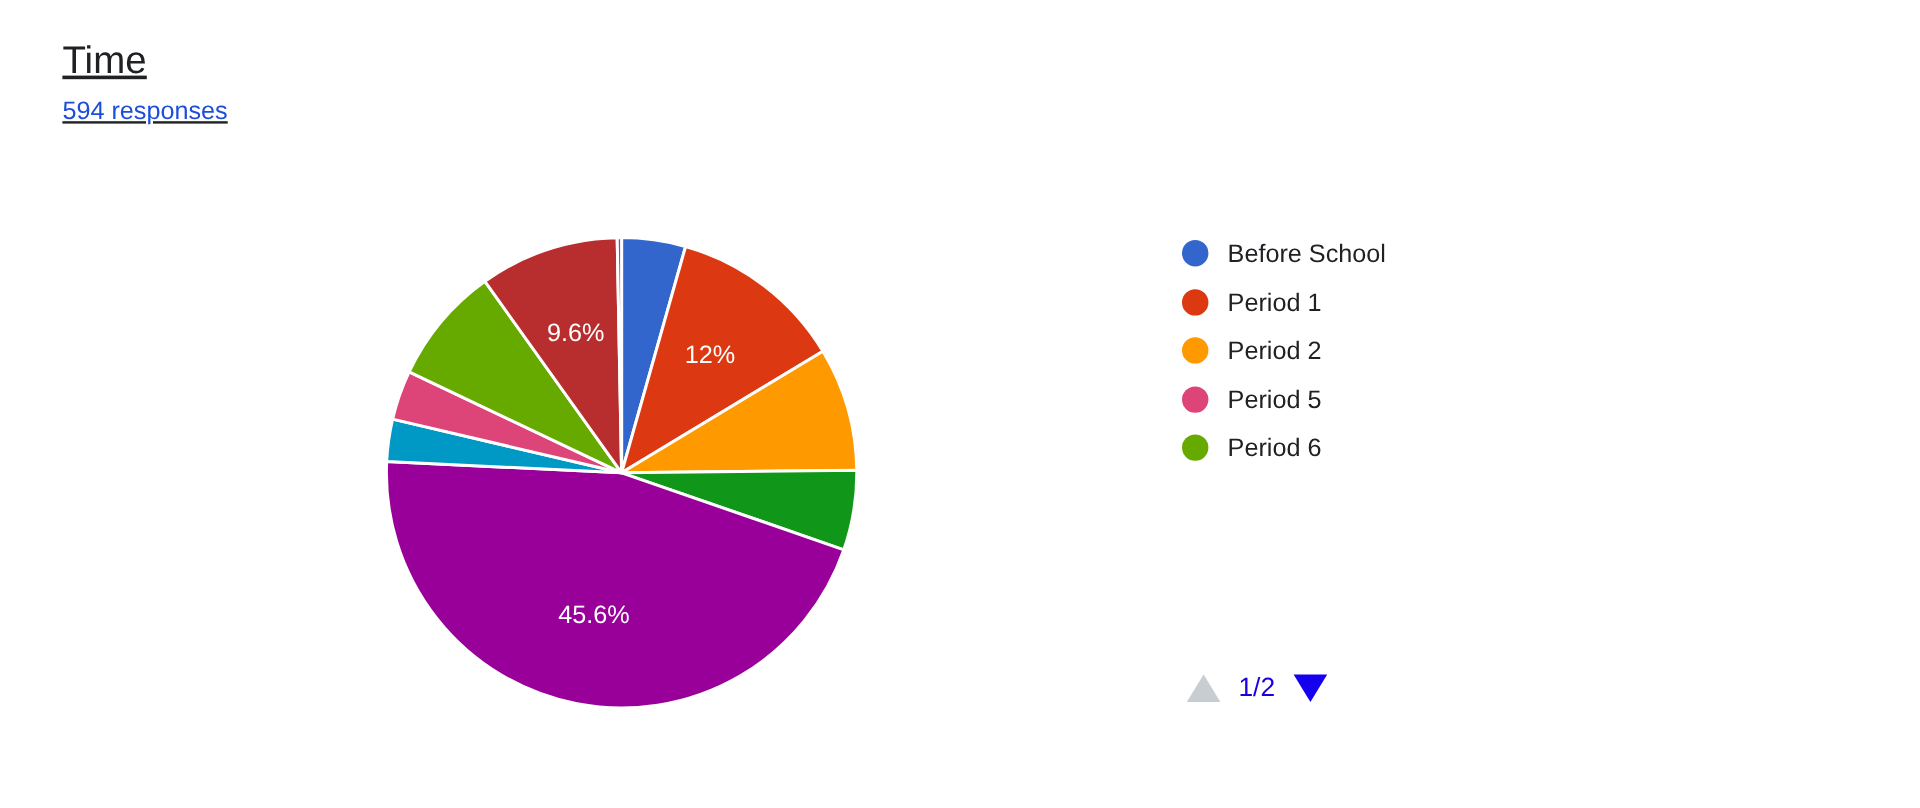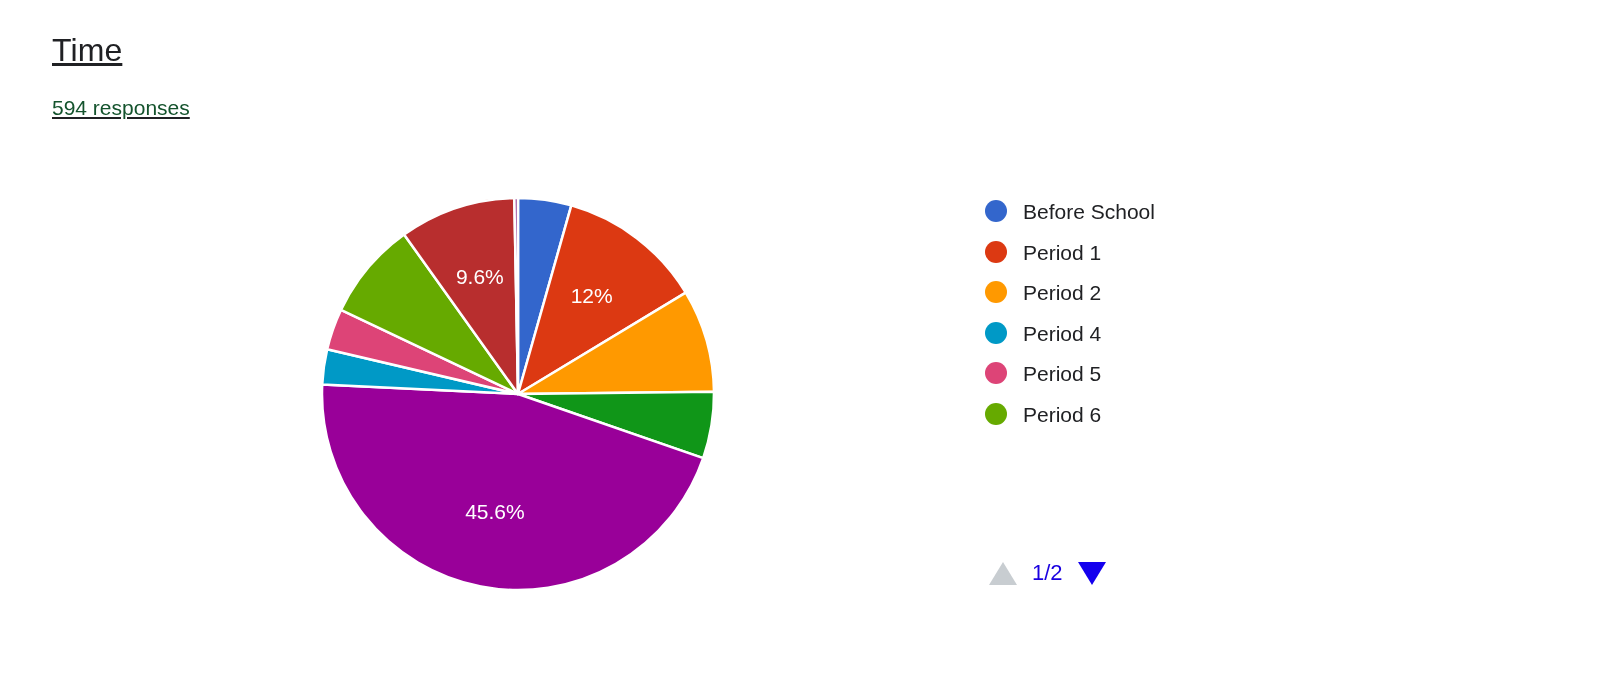--- a/index.html
+++ b/index.html
@@ -32,22 +32,22 @@
     font-weight: 400;
     line-height: 40px;
     color: #202124;
     letter-spacing: 0.1px;
     white-space: nowrap;
   }
   .chart-subtitle {
     font-size: 21px;
     font-weight: 400;
     line-height: 28px;
-    color: #14532d;
-    margin-top: 24px;
+    color: #1d4ed8;
+    margin-top: 9px;
     white-space: nowrap;
   }
   
   .chart-area {
     position: absolute;
     left: 0;
     top: 160px;
     width: 1600px;
     height: 460px;
   }
@@ -172,24 +172,20 @@
         </div>
         <div class="legend-item">
           <span class="legend-swatch" style="background: rgb(220, 57, 18);"></span>
           <span class="legend-label">Period 1</span>
         </div>
         <div class="legend-item">
           <span class="legend-swatch" style="background: rgb(255, 153, 0);"></span>
           <span class="legend-label">Period 2</span>
         </div>
         <div class="legend-item">
-          <span class="legend-swatch" style="background: rgb(0, 153, 198);"></span>
-          <span class="legend-label">Period 4</span>
-        </div>
-        <div class="legend-item">
           <span class="legend-swatch" style="background: rgb(221, 68, 119);"></span>
           <span class="legend-label">Period 5</span>
         </div>
         <div class="legend-item">
           <span class="legend-swatch" style="background: rgb(102, 170, 0);"></span>
           <span class="legend-label">Period 6</span>
         </div>
       </div>
 
     <div class="pager">

